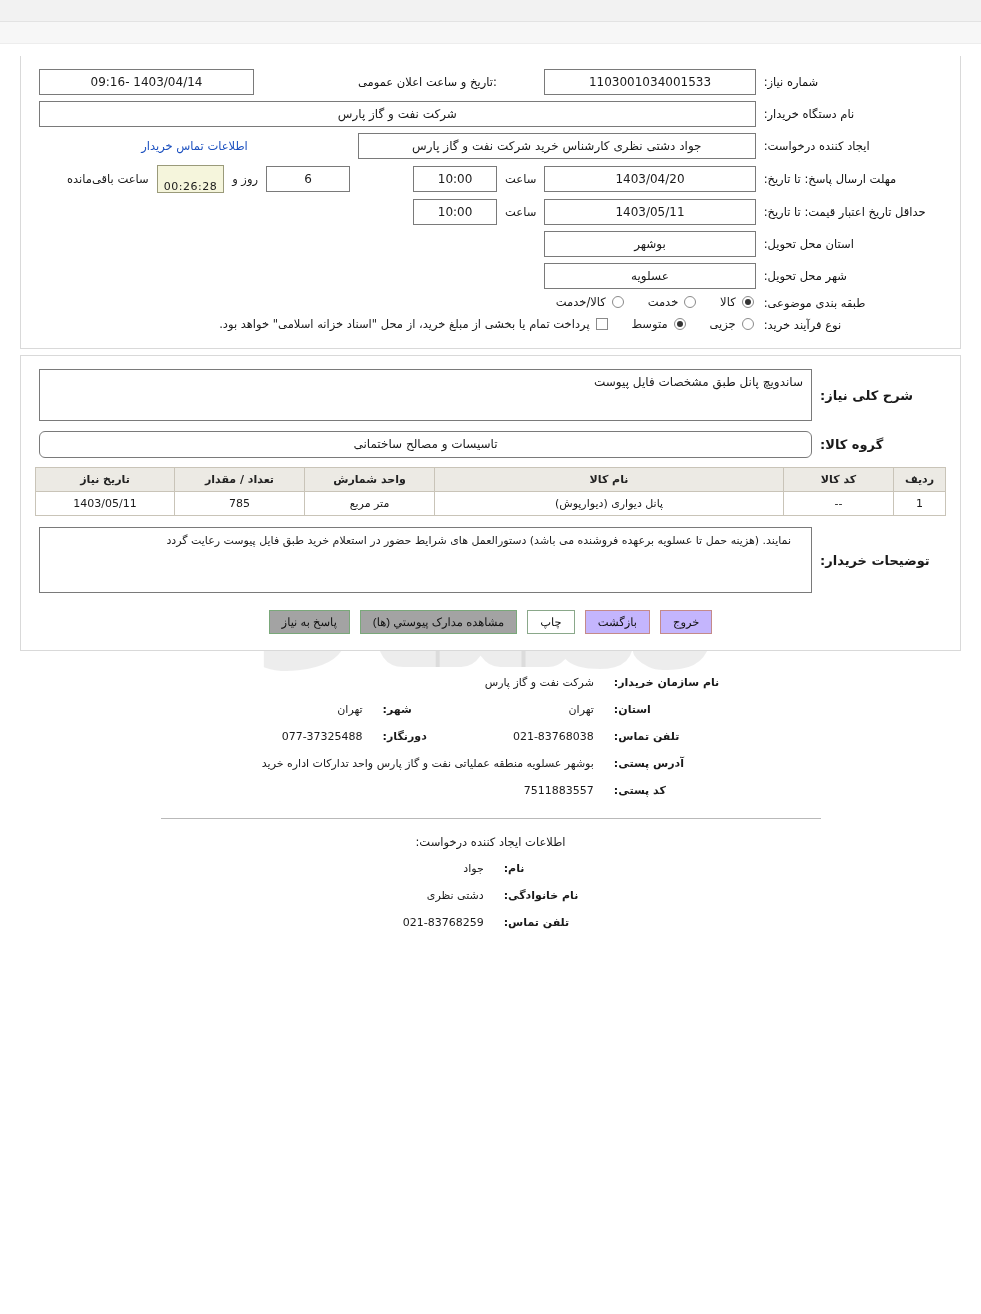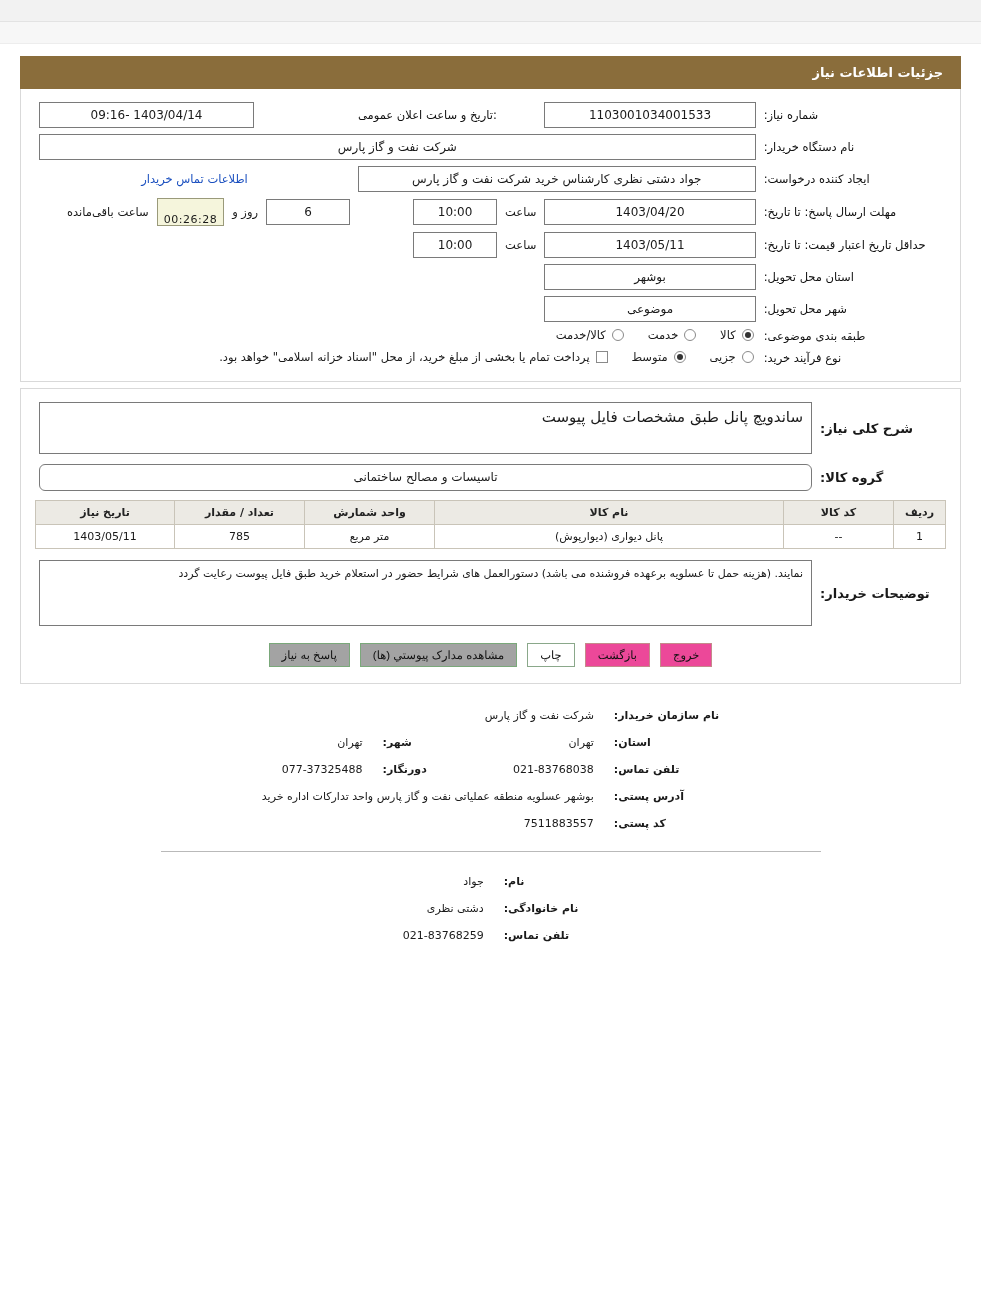--- a/index.html
+++ b/index.html
@@ -116,21 +116,21 @@
     position: absolute; top: 2px; left: 2px;
     width: 6px; height: 6px; border-radius: 50%;
     background: #333;
   }
   .opt { display: inline-flex; align-items: center; gap: 4px; font-size: 11.5px; margin-left: 18px; }
 
   .desc-box {
     border: 1px solid #7a7a7a;
     min-height: 52px;
     padding: 5px 8px;
-    font-size: 15px;
+    font-size: 12px;
     text-align: right;
     background: #fff;
   }
 
   .big-lbl { font-size: 13px; font-weight: bold; text-align: left; white-space: nowrap; }
 
   .sub-title { font-size: 13px; font-weight: bold; margin: 12px 0 8px 0; text-align: right; }
 
   table.grid {
     width: 100%;
@@ -150,21 +150,21 @@
     border: 1px solid #c9c4b8;
     font-size: 11px;
     padding: 5px 4px;
     text-align: center;
     background: #fff;
   }
 
   .notes-box {
     border: 1px solid #7a7a7a;
     min-height: 66px;
-    padding: 5px 8px;
+    padding: 5px 20px;
     font-size: 11px;
     text-align: right;
     background: #fff;
     line-height: 1.5;
   }
 
   .btn-row {
     display: flex;
     justify-content: center;
     gap: 10px;
@@ -172,21 +172,21 @@
   }
   .btn {
     border: 1px solid #7aa87a;
     background: #a3a3a3;
     font-size: 11.5px;
     padding: 4px 12px;
     cursor: pointer;
     white-space: nowrap;
     color: #111;
   }
-  .btn.red { border-color: #c48a8a; background: #ec4899; }
+  .btn.red { border-color: #c48a8a; background: #c4b5fd; }
   .btn.plain { border-color: #8aa88a; background: #ffffff; }
 
   .contact-wrap { padding: 18px 0 4px 0; }
   table.contact { margin: 0 auto; border-collapse: collapse; }
   table.contact td { font-size: 11px; padding: 7px 10px; vertical-align: middle; }
   td.clbl { font-weight: bold; text-align: left; white-space: nowrap; }
   td.cval { text-align: right; white-space: nowrap; }
   .divider { border-top: 1px solid #b9b9b9; margin: 14px auto 16px auto; width: 660px; }
   .creator-title { font-size: 11.5px; text-align: center; margin-bottom: 6px; }
 </style>
@@ -195,21 +195,20 @@
 
 <div class="page-wrap">
 
   <div class="topbar1"></div>
   <div class="topbar2"></div>
 
   <div class="watermark">ستاد</div>
 
   <div class="content">
 
-    <div class="section-header">جزئیات اطلاعات نیاز</div>
 
     <div class="panel">
       <table class="form">
         <tbody>
             <tr>
           <td class="lbl">شماره نیاز:</td>
           <td style="width:200px">
             <div class="fld">1103001034001533</div>
           </td>
           <td class="lbl w2">:تاریخ و ساعت اعلان عمومی</td>
@@ -274,21 +273,21 @@
           <td class="lbl">استان محل تحویل:</td>
           <td>
             <div class="fld">بوشهر</div>
           </td>
           <td colspan="2"></td>
         </tr>
 
         <tr>
           <td class="lbl">شهر محل تحویل:</td>
           <td>
-            <div class="fld">موضوعی</div>
+            <div class="fld">عسلویه</div>
           </td>
           <td colspan="2"></td>
         </tr>
 
         <tr>
           <td class="lbl">طبقه بندی موضوعی:</td>
           <td colspan="3">
             <span class="opt">
               <span class="radio on"></span>
               <span>کالا</span>
@@ -422,20 +421,21 @@
           <td class="clbl">کد پستی:</td>
           <td class="cval">7511883557</td>
           <td></td>
               <td></td>
         </tr>
       </tbody>
         </table>
 
       <div class="divider"></div>
 
+      <div class="creator-title">اطلاعات ایجاد کننده درخواست:</div>
 
       <table class="contact">
         <tbody>
             <tr>
           <td class="clbl">نام:</td>
           <td class="cval">جواد</td>
         </tr>
         <tr>
           <td class="clbl">نام خانوادگی:</td>
           <td class="cval">دشتی نظری</td>

